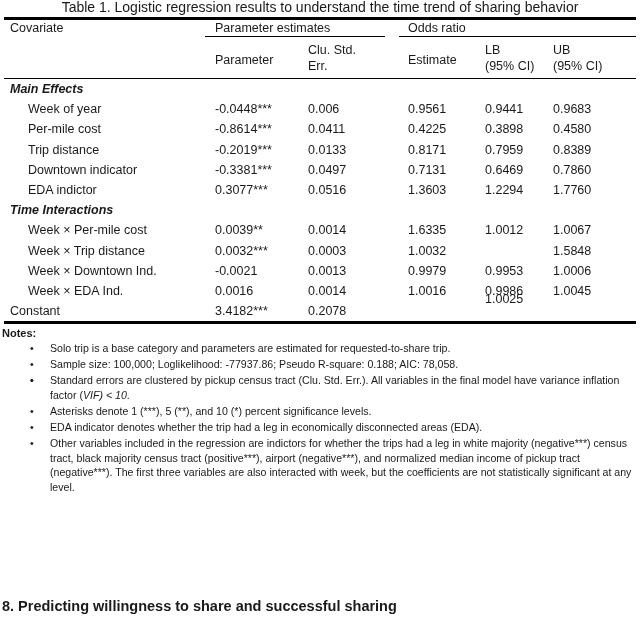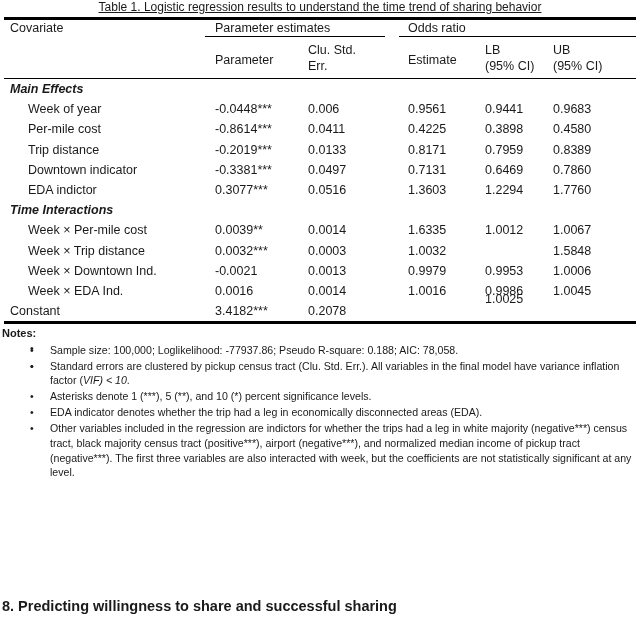--- a/index.html
+++ b/index.html
@@ -16,24 +16,23 @@
     overflow: hidden;
   }
 
   
   .table-caption {
     position: absolute;
     top: 1px;
     left: 0;
     width: 640px;
     text-align: center;
-    font-size: 12px;
+    font-size: 14px;
     line-height: 13px;
     color: #1a1a1a;
-    text-decoration: underline;
   }
 
   
   .rule {
     position: absolute;
     left: 4px;
     width: 632px;
     background: #000000;
   }
   .rule-top      { top: 17px;  height: 2.5px; }
@@ -212,21 +211,21 @@
     <div class="cell c-est" style="top: 284px;">1.0016</div>
     <div class="cell c-lb" style="top: 284px;">0.9986</div>
     <div class="cell c-ub" style="top: 284px;">1.0045</div>
     <div class="row-label flush" style="top: 304.2px;">Constant</div>
     <div class="cell c-param" style="top: 304.2px;">3.4182***</div>
     <div class="cell c-se" style="top: 304.2px;">0.2078</div>
   </div>
 
 <div class="notes-title">Notes:</div>
 <div class="notes-list" id="notes-list">
-    <div class="note-item"><span class="note-bullet">•</span></div>
+    <div class="note-item"><span class="note-bullet">•</span><span>Solo trip is a base category and parameters are estimated for requested-to-share trip.</span></div>
     <div class="note-item"><span class="note-bullet">•</span><span>Sample size: 100,000; Loglikelihood: -77937.86; Pseudo R-square: 0.188; AIC: 78,058.</span></div>
     <div class="note-item"><span class="note-bullet">•</span></div>
     <div class="note-item"><span class="note-bullet">•</span><span>Standard errors are clustered by pickup census tract (Clu. Std. Err.). All variables in the final model have variance inflation factor (<i>VIF) &lt; 10</i>.</span></div>
     <div class="note-item"><span class="note-bullet">•</span><span>Asterisks denote 1 (***), 5 (**), and 10 (*) percent significance levels.</span></div>
     <div class="note-item"><span class="note-bullet">•</span><span>EDA indicator denotes whether the trip had a leg in economically disconnected areas (EDA).</span></div>
     <div class="note-item"><span class="note-bullet">•</span><span>Other variables included in the regression are indictors for whether the trips had a leg in white majority (negative***) census tract, black majority census tract (positive***), airport (negative***), and normalized median income of pickup tract (negative***). The first three variables are also interacted with week, but the coefficients are not statistically significant at any level.</span></div>
   </div>
 
 <div class="section-heading">8. Predicting willingness to share and successful sharing</div>
 

